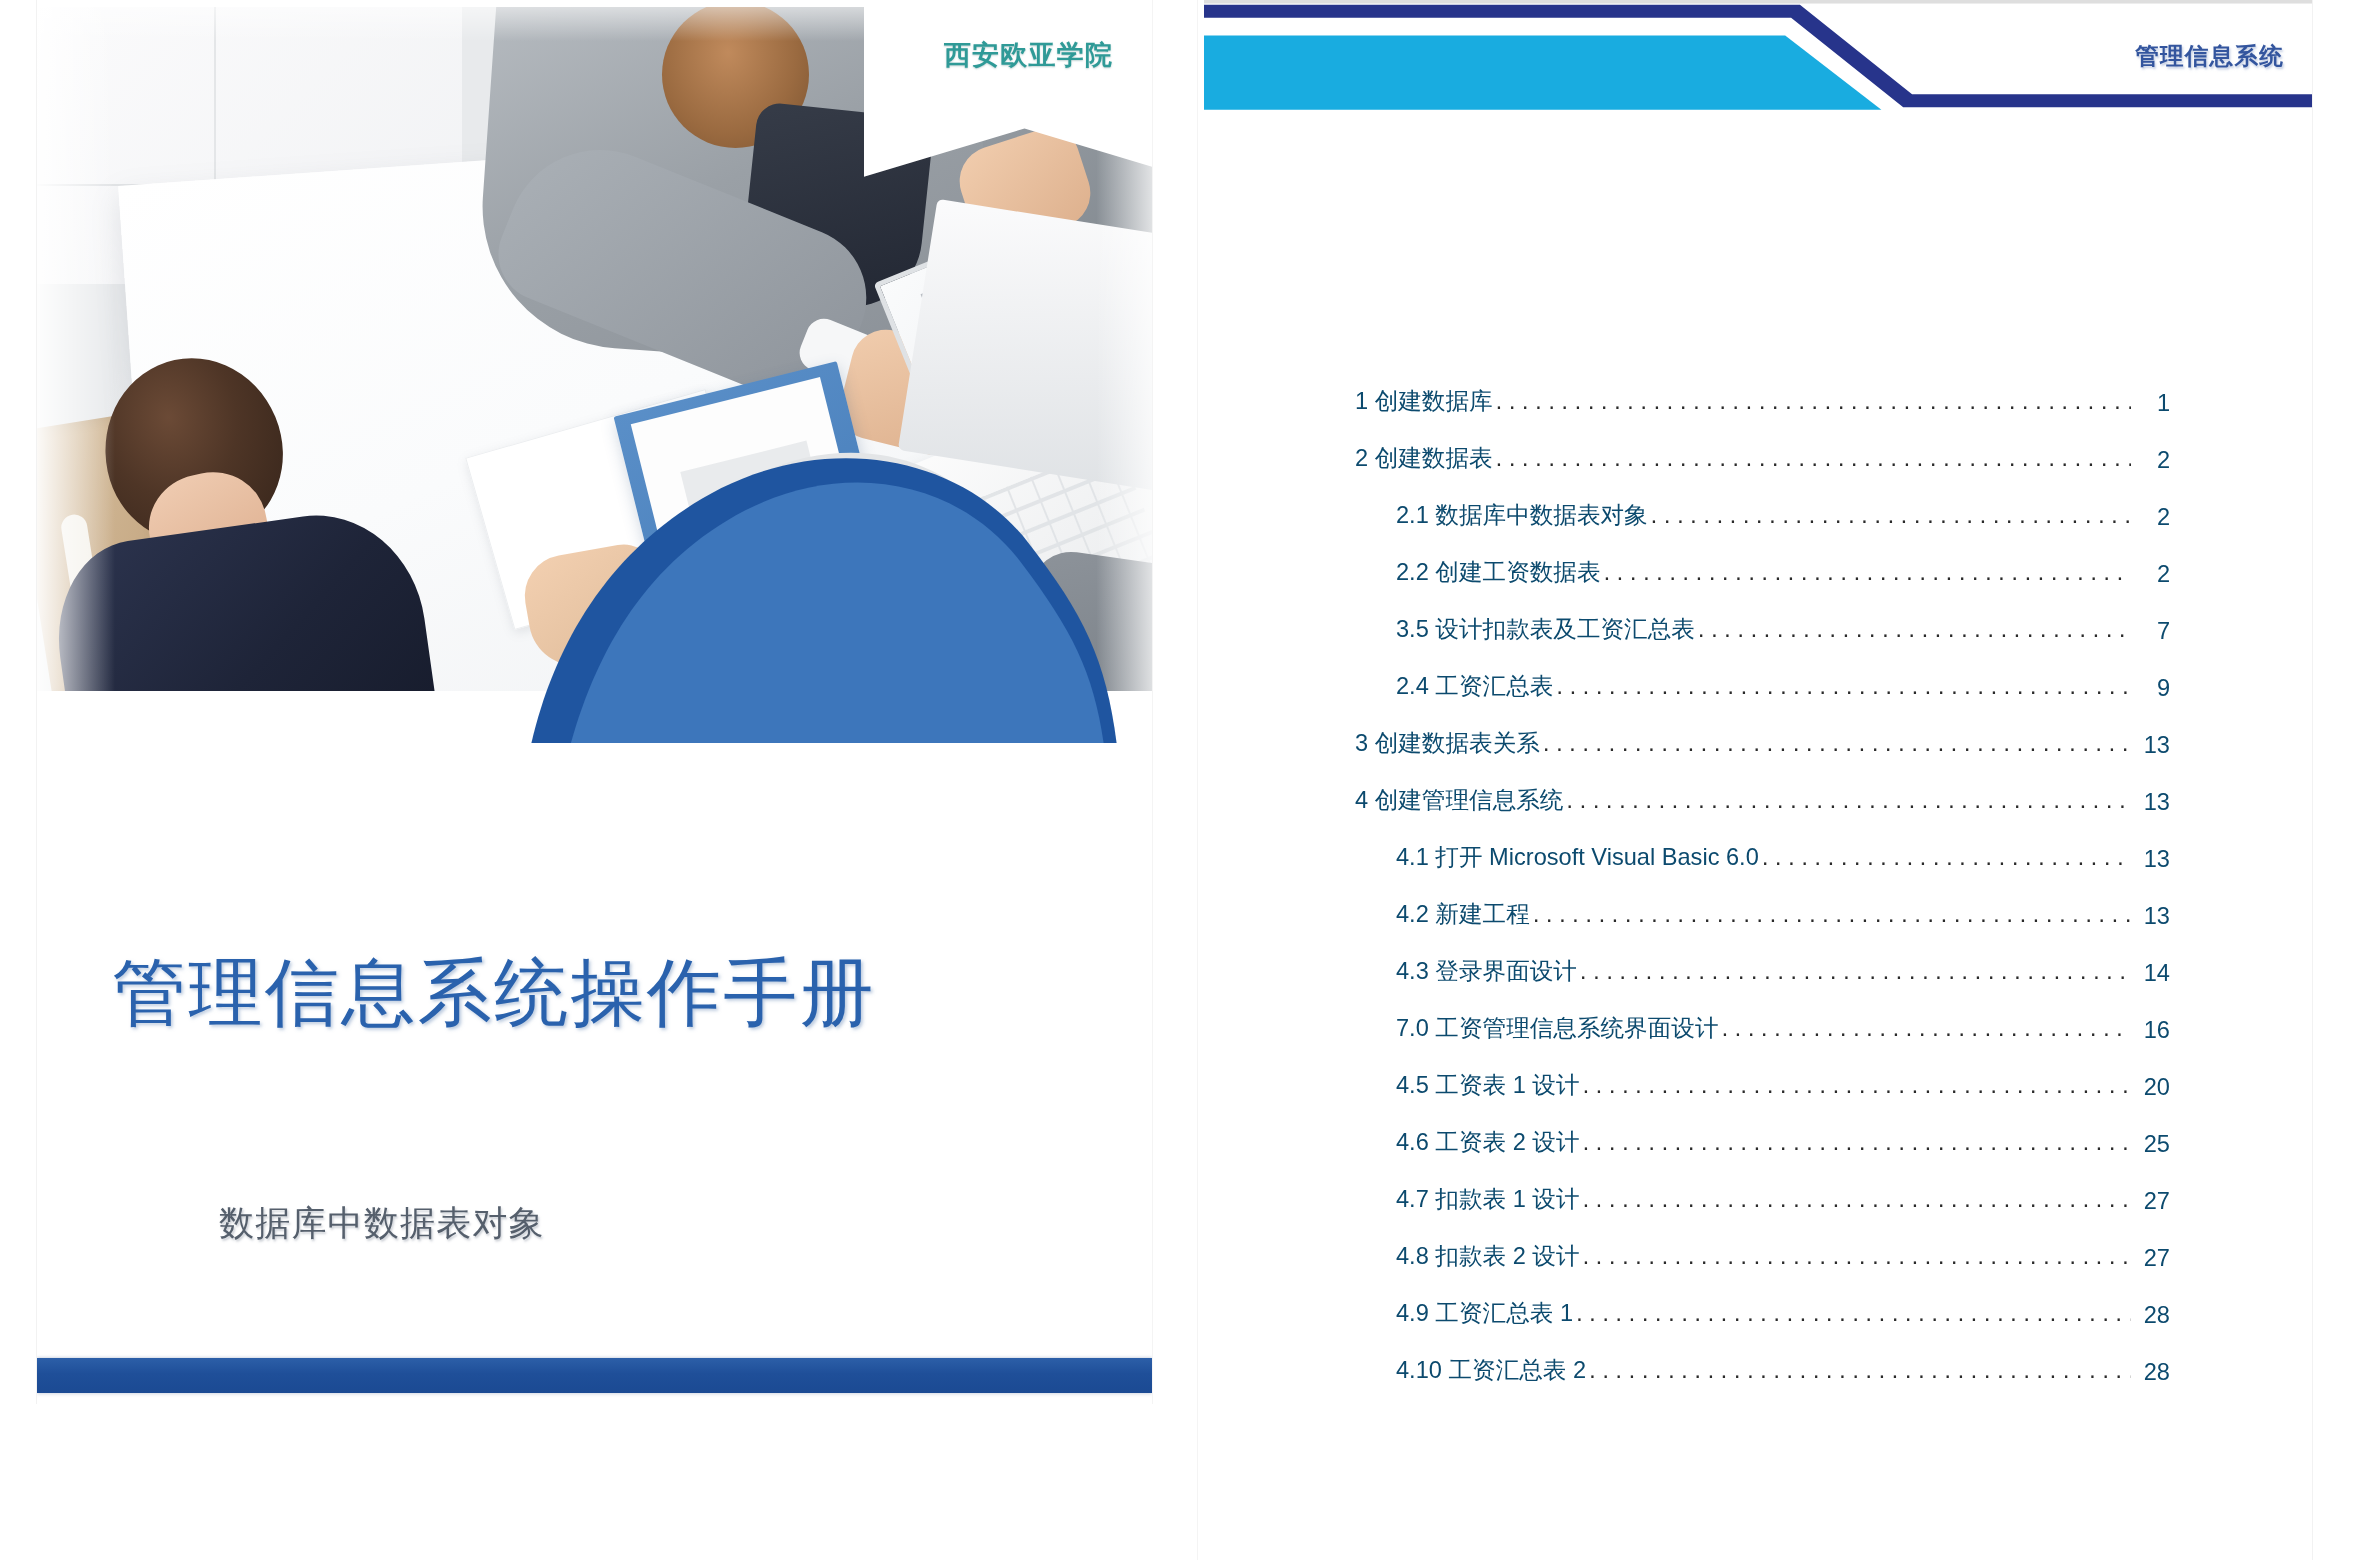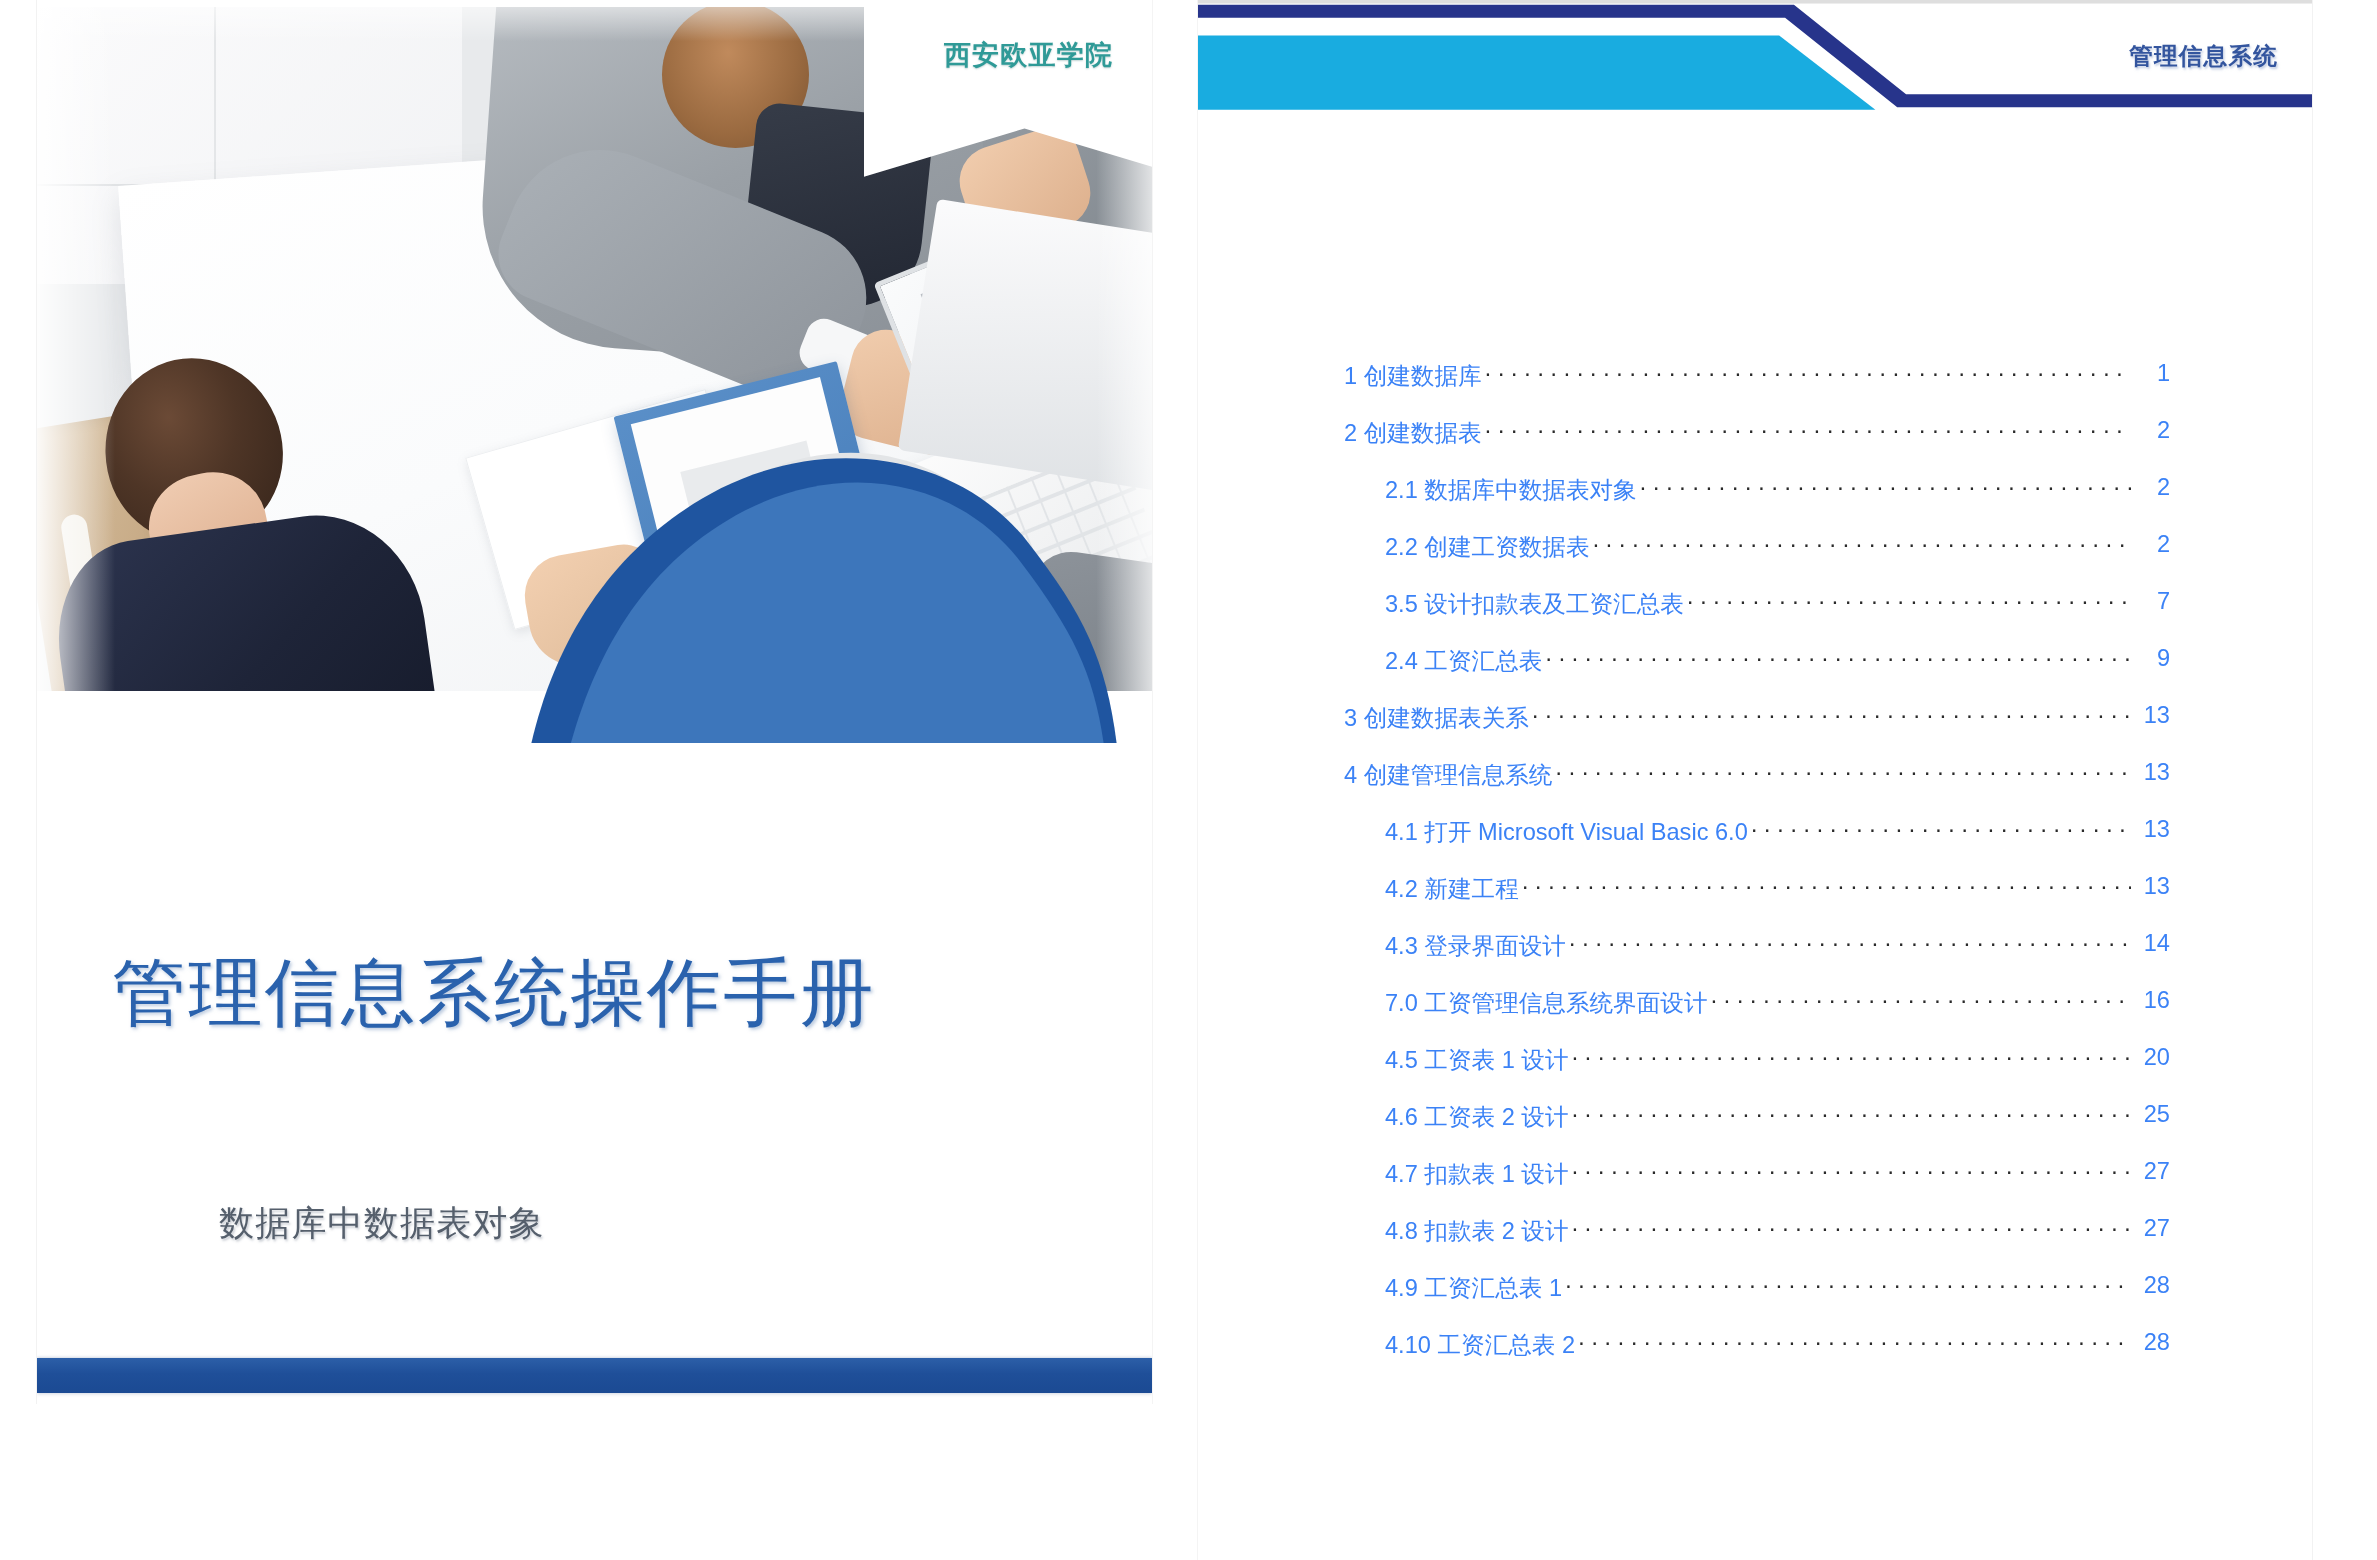--- a/index.html
+++ b/index.html
@@ -322,21 +322,21 @@
     top: 0px;
     width: 1114px;
     height: 1560px;
     background: #ffffff;
     box-shadow: -0.6px 0 0 #ededed, 0.6px 0 0 #e9e9e9;
     overflow: hidden;
   }
 
   .toc-header {
     position: absolute;
-    left: 0px; top: 0px;
+    left: 6px; top: 0px;
     width: 1114px; height: 125px;
   }
   .toc-header-title {
     position: absolute;
     right: 34px;
     top: 40px;
     font-size: 23.6px;
     font-weight: bold;
     color: #33559e;
     letter-spacing: 1.2px;
@@ -356,25 +356,26 @@
   }
 
   .toc-list {
     position: absolute;
     left: 146px;
     top: 360px;
     width: 826px;
   }
   .toc-row {
     display: flex;
-    align-items: flex-start;
+    align-items: flex-end;
     height: 57px;
     font-size: 23.6px;
-    color: #3b82f6;
+    color: #0c4a6e;
     white-space: nowrap;
+    margin-left: 11px;
   }
   .toc-row.lvl2 { padding-left: 41px; }
   .toc-label { flex: 0 0 auto; }
   .toc-leader {
     flex: 1 1 auto;
     margin: 0 2.4px;
     overflow: hidden;
     position: relative;
     height: 1em;
   }

